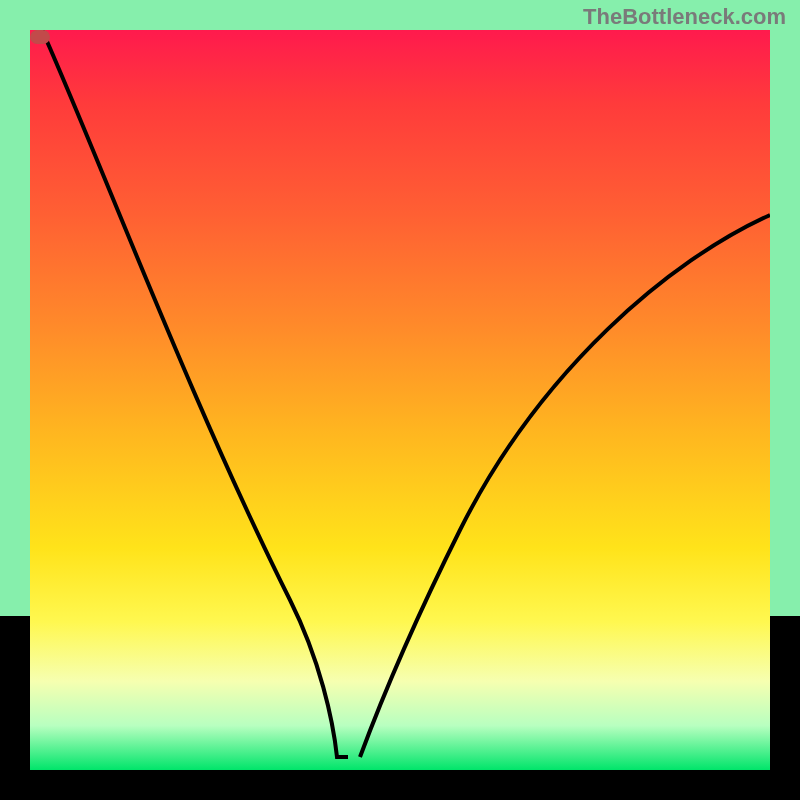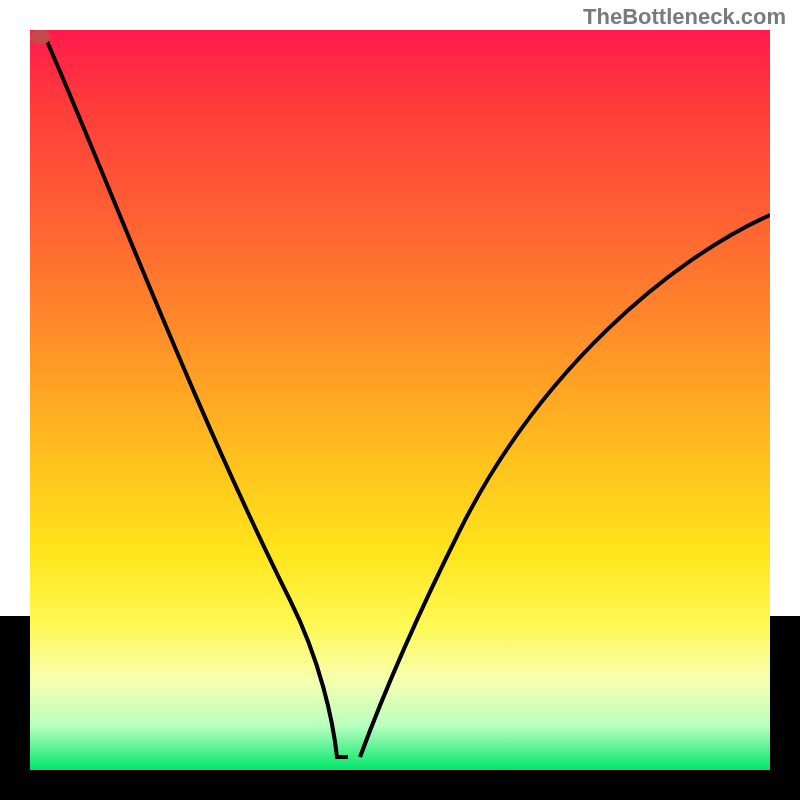--- a/index.html
+++ b/index.html
@@ -10,21 +10,21 @@
     background: #000;
     overflow: hidden;
     font-family: Arial, Helvetica, sans-serif;
   }
   .frame {
     position: absolute;
     top: 0;
     left: 0;
     width: 800px;
     height: 616px;
-    background: #ffffff;
+    background: #86efac;
   }
   .plot-area {
     position: absolute;
     top: 30px;
     left: 30px;
     width: 740px;
     height: 740px;
     background: linear-gradient(to bottom,
       #ff1a4d 0%,
       #ff3b3b 10%,

